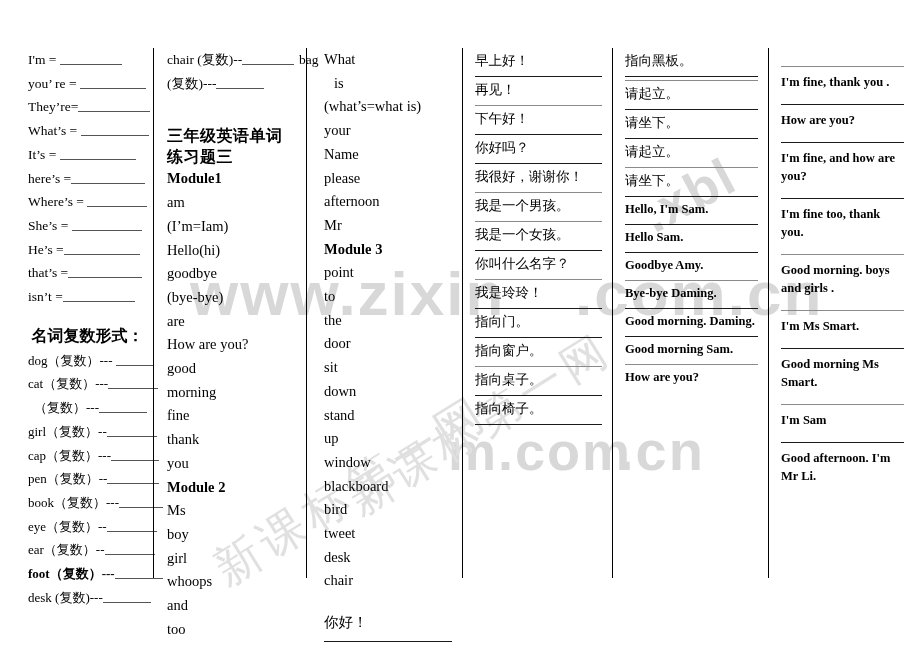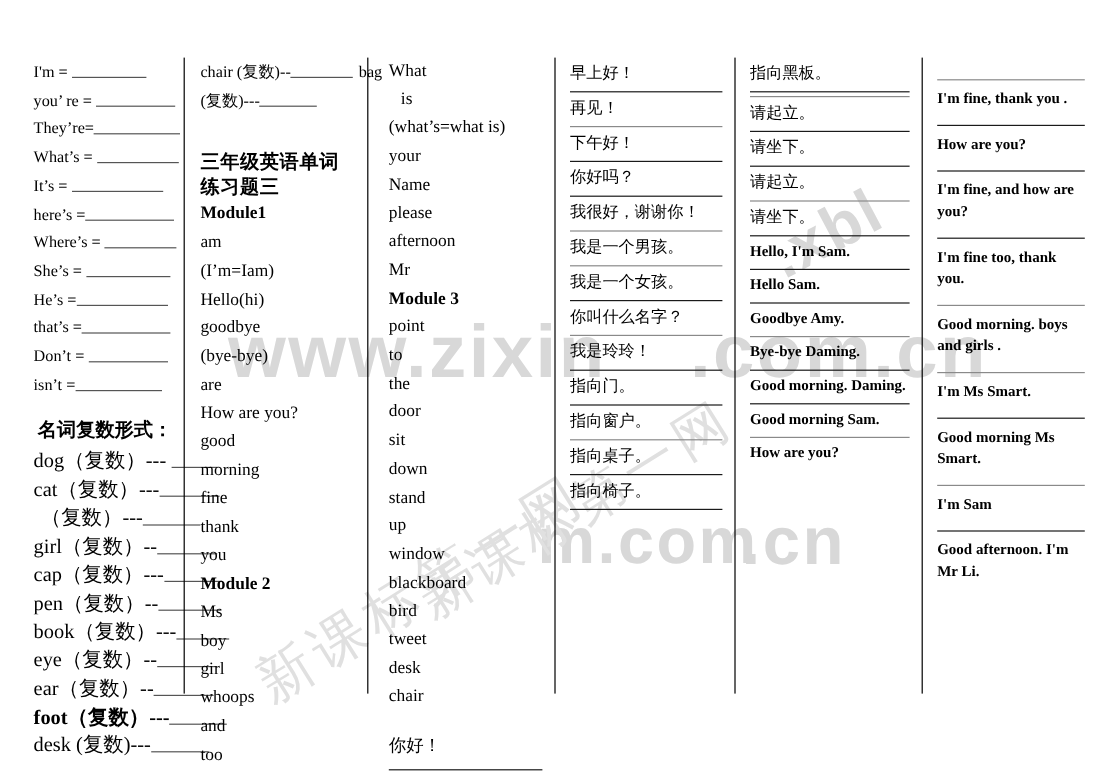--- a/index.html
+++ b/index.html
@@ -84,21 +84,21 @@
     white-space: nowrap;
   }
   .blank {
     display: inline-block;
     border-bottom: 1.2px solid #555;
     height: 12px;
     vertical-align: -1px;
   }
 
   
-  .nplist .line { font-size: 17px; line-height: 23.7px; }
+  .nplist .line { font-size: 13px; line-height: 23.7px; }
 
   .heading-cn {
     font-weight: bold;
     font-size: 16px;
     line-height: 21px;
     letter-spacing: 0.5px;
   }
   .heading-center {
     font-weight: bold;
     font-size: 16px;
@@ -198,23 +198,20 @@
             <span>Where’s = </span><span class="blank" style="width:60px;"></span>
           </div>
           <div class="line">
             <span>She’s = </span><span class="blank" style="width:70px;"></span>
           </div>
           <div class="line">
             <span>He’s =</span><span class="blank" style="width:76px;"></span>
           </div>
           <div class="line">
             <span>that’s =</span><span class="blank" style="width:74px;"></span>
-          </div>
-          <div class="line">
-            <span>Don’t = </span><span class="blank" style="width:66px;"></span>
           </div>
           <div class="line">
             <span>isn’t =</span><span class="blank" style="width:72px;"></span>
           </div>
         </div>
 
         <div class="heading-center" style="margin-top:16px; margin-bottom:2px;">名词复数形式：</div>
 
         <div class="nplist">
           <div class="line">

